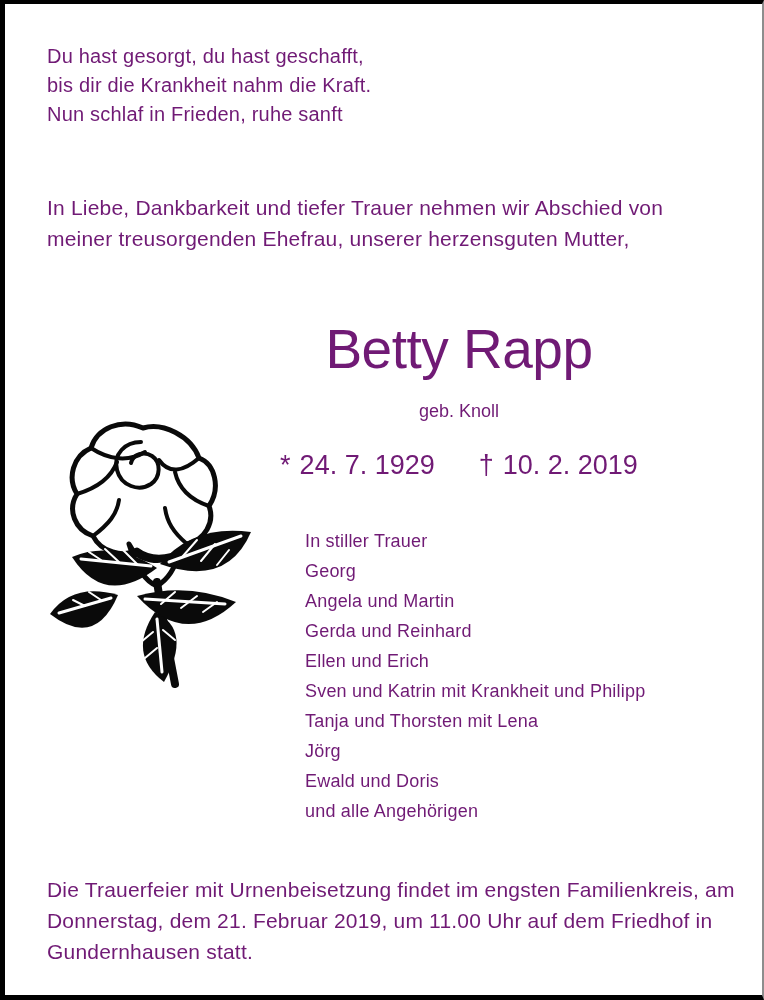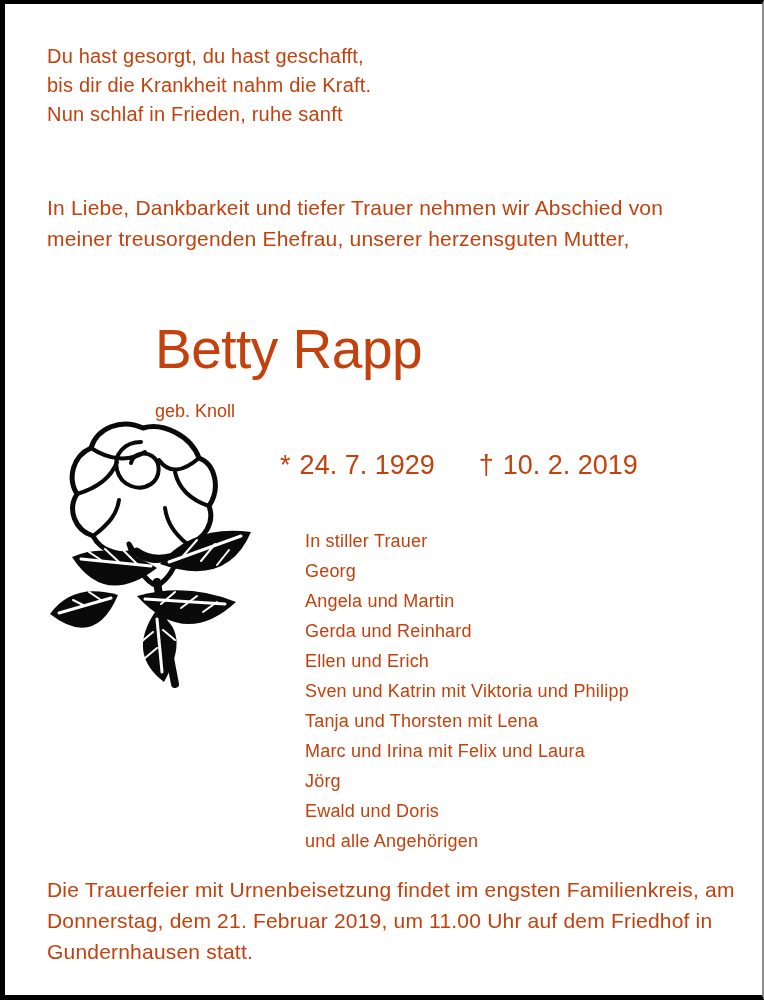--- a/index.html
+++ b/index.html
@@ -8,21 +8,21 @@
     position: relative;
     width: 764px;
     height: 1000px;
     box-sizing: border-box;
     background: #ffffff;
     border-top: 4px solid #000;
     border-left: 5px solid #000;
     border-bottom: 5px solid #000;
     border-right: 2px solid #8d8d8d;
     font-family: "Liberation Sans", sans-serif;
-    color: #c2410c;
+    color: #701a75;
     overflow: hidden;
   }
   .poem {
     position: absolute;
     left: 42px;
     top: 38px;
     font-size: 20px;
     line-height: 29px;
     letter-spacing: 0.2px;
   }
@@ -32,20 +32,21 @@
     top: 188px;
     font-size: 21px;
     line-height: 31px;
     letter-spacing: 0.2px;
   }
   .name-block {
     position: absolute;
     left: 150px;
     top: 314px;
     width: 608px;
+    text-align: center;
   }
   .deceased-name {
     font-size: 55px;
     font-weight: 400;
     line-height: 62px;
     letter-spacing: -0.5px;
     margin: 0;
   }
   .maiden-name {
     font-size: 18px;
@@ -161,23 +162,22 @@
       </g>
     </svg>
   </div>
 
   <div class="mourners">
     <div>In stiller Trauer</div>
     <div>Georg</div>
     <div>Angela und Martin</div>
     <div>Gerda und Reinhard</div>
     <div>Ellen und Erich</div>
-    <div>Sven und Katrin mit Viktoria und Philipp</div>
+    <div>Sven und Katrin mit Krankheit und Philipp</div>
     <div>Tanja und Thorsten mit Lena</div>
-    <div>Marc und Irina mit Felix und Laura</div>
     <div>Jörg</div>
     <div>Ewald und Doris</div>
     <div>und alle Angehörigen</div>
   </div>
 
   <div class="funeral">
     <div>Die Trauerfeier mit Urnenbeisetzung findet im engsten Familienkreis, am</div>
     <div>Donnerstag, dem 21. Februar 2019, um 11.00 Uhr auf dem Friedhof in</div>
     <div>Gundernhausen statt.</div>
   </div>

